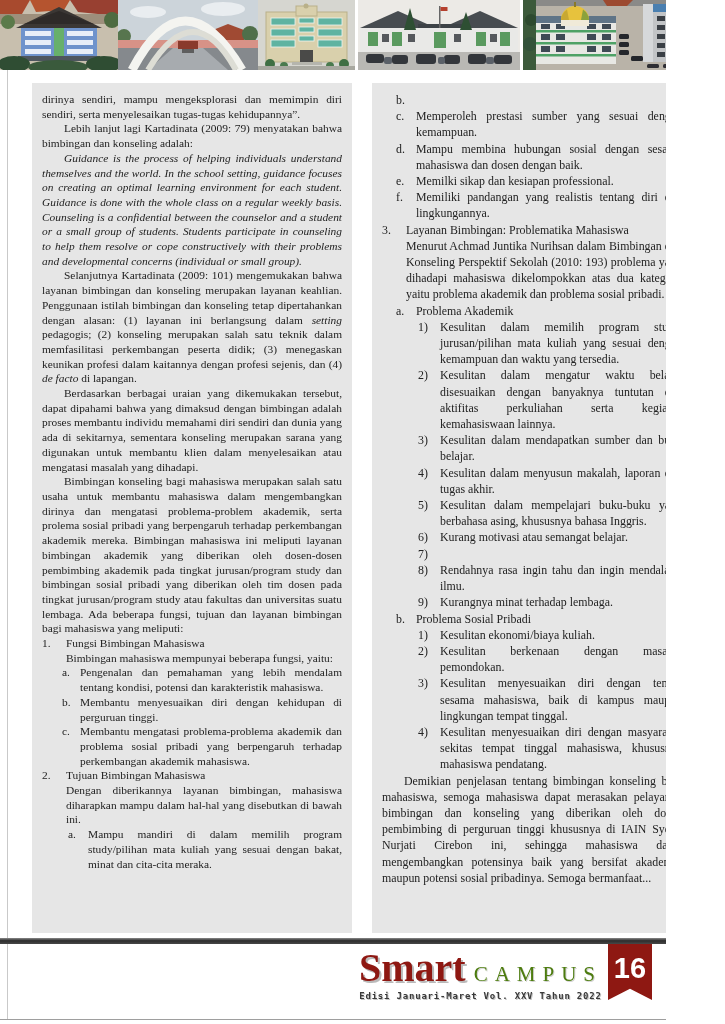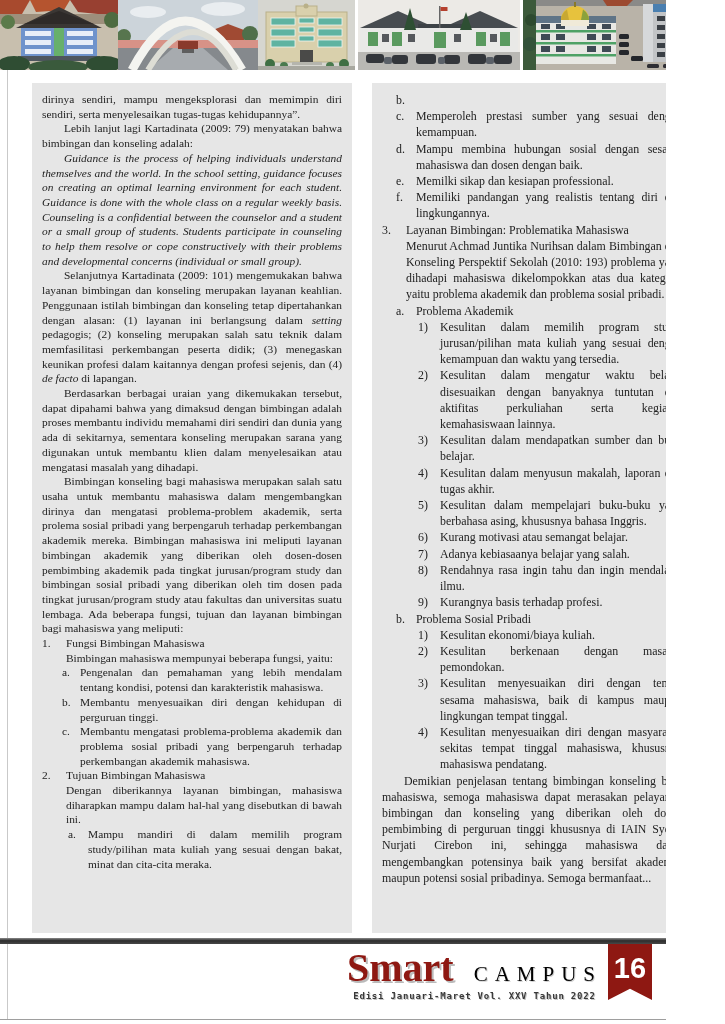--- a/index.html
+++ b/index.html
@@ -40,21 +40,21 @@
                background:linear-gradient(180deg,#8a8a8a 0%,#2d2d2d 45%,#474747 100%);}
 
   
   .footer-logo{position:absolute;top:948px;right:14px;display:flex;align-items:flex-start;}
   .brand-text{display:flex;flex-direction:column;align-items:center;}
   .brand-line{display:flex;align-items:baseline;}
   .brand-smart{font-family:"Liberation Serif","DejaVu Serif",serif;font-weight:bold;
                font-size:40px;line-height:40px;color:#8e1812;
                text-shadow:2px 2px 0 rgba(130,130,130,0.55);}
   .brand-campus{font-family:"Liberation Serif","DejaVu Serif",serif;font-size:21px;
-                letter-spacing:7px;color:#000000;margin-left:20px;
+                letter-spacing:7px;color:#4d7c0f;margin-left:8px;
                 text-shadow:1px 1px 0 rgba(150,150,150,0.45);}
   .brand-edition{font-family:"DejaVu Sans Mono","Liberation Mono",monospace;
                  font-size:9px;font-weight:bold;letter-spacing:0.8px;color:#3a3a3a;
                  text-shadow:1px 1px 0 rgba(170,170,170,0.7);margin-top:3px;white-space:nowrap;}
   .ribbon{width:44px;height:56px;margin-left:6px;margin-top:-4px;background:#8e1812;
           clip-path:polygon(0 0,100% 0,100% 100%,50% 80%,0 100%);
           display:flex;justify-content:center;align-items:flex-start;
           font-family:"Liberation Sans","DejaVu Sans",sans-serif;font-weight:bold;
           font-size:29px;color:#ffffff;padding-top:8px;box-sizing:border-box;}
 </style>
@@ -335,29 +335,28 @@
       <div class="blk b-l3">
         <span class="mk">5)</span>
         <span class="tx"><span>Kesulitan dalam mempelajari buku-buku yang berbahasa asing, khususnya bahasa Inggris.</span></span>
       </div>
       <div class="blk b-l3">
         <span class="mk">6)</span>
         <span class="tx"><span>Kurang motivasi atau semangat belajar.</span></span>
       </div>
       <div class="blk b-l3">
         <span class="mk">7)</span>
-        <span class="tx"><span>Adanya kebiasaanya belajar yang salah.</span></span>
       </div>
       <div class="blk b-l3">
         <span class="mk">8)</span>
         <span class="tx"><span>Rendahnya rasa ingin tahu dan ingin mendalami ilmu.</span></span>
       </div>
       <div class="blk b-l3">
         <span class="mk">9)</span>
-        <span class="tx"><span>Kurangnya basis terhadap profesi.</span></span>
+        <span class="tx"><span>Kurangnya minat terhadap lembaga.</span></span>
       </div>
       <div class="blk b-l2r">
         <span class="mk">b.</span>
         <span class="tx"><span>Problema Sosial Pribadi</span></span>
       </div>
       <div class="blk b-l3">
         <span class="mk">1)</span>
         <span class="tx"><span>Kesulitan ekonomi/biaya kuliah.</span></span>
       </div>
       <div class="blk b-l3">

